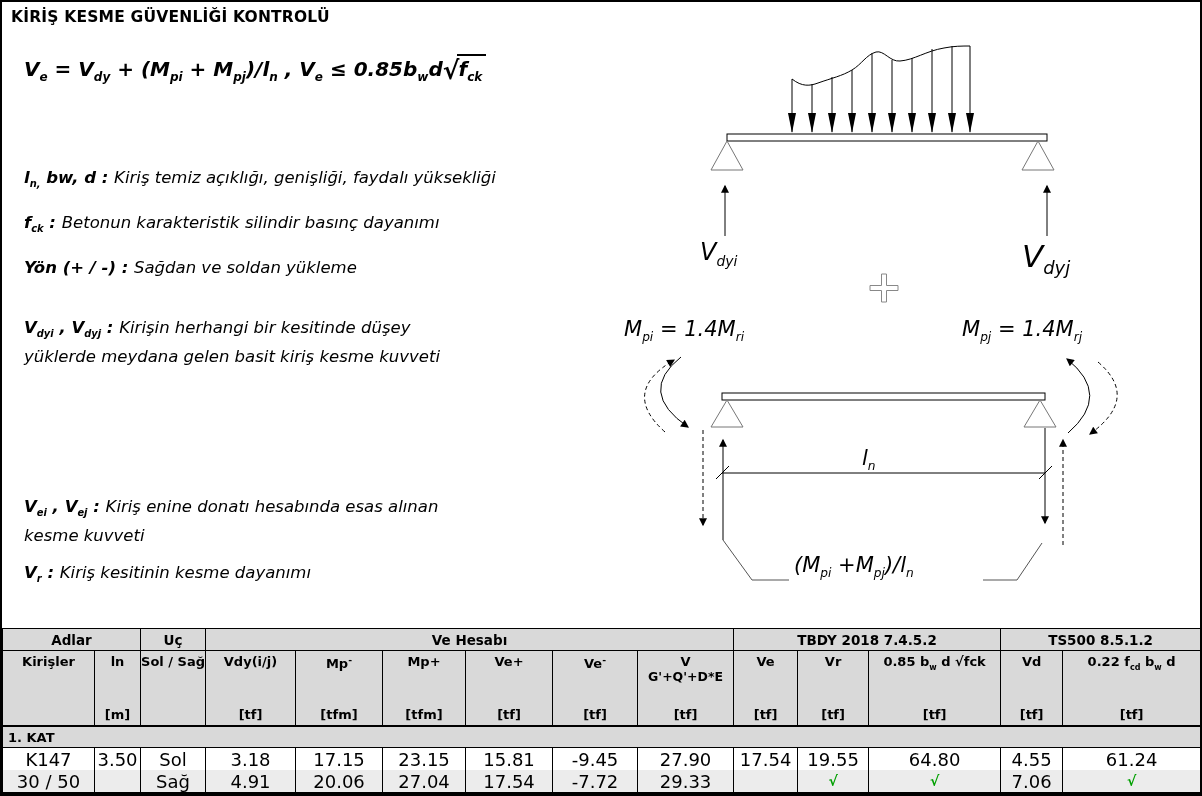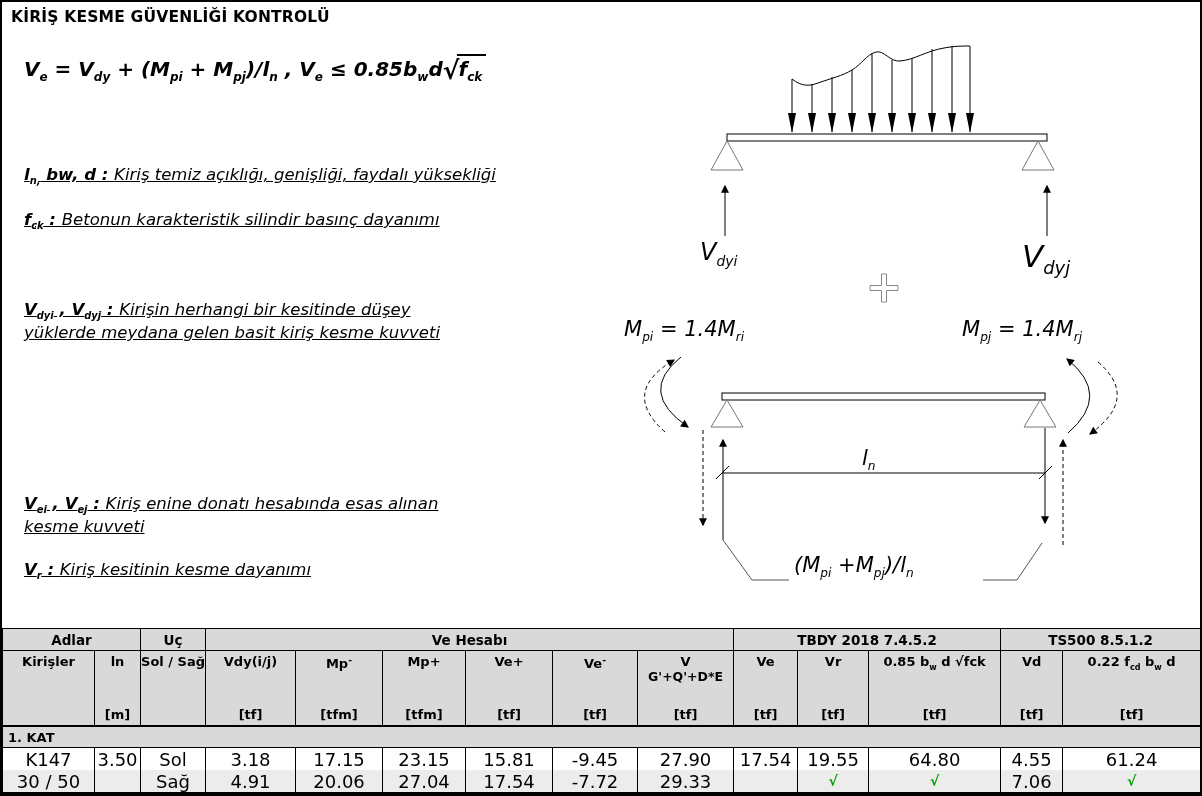--- a/index.html
+++ b/index.html
@@ -8,26 +8,26 @@
         font-family:"DejaVu Sans","Liberation Sans",sans-serif;color:#000;}
   
   .abs{position:absolute;}
   #title{left:9px;top:6px;font-size:15.5px;font-weight:bold;letter-spacing:.2px;}
   .formula{left:22px;font-size:20px;font-weight:bold;font-style:italic;white-space:nowrap;}
   #formula1{top:52px;}
   #formula2{top:97px;}
   .formula sub,.def .lead sub{font-size:60%;}
   .rad{font-size:25px;vertical-align:-3px;}
   .sqrtbar{display:inline-block;border-top:2.5px solid #000;padding:1px 4px 0 1px;margin-left:-2px;}
-  .def{left:22px;font-size:16.5px;font-style:italic;line-height:17px;text-decoration:underline;}
+  .def{left:22px;font-size:16.5px;font-style:italic;line-height:23px;}
   .def .lead{font-weight:bold;}
   #def0{top:164px;width:585px;}
   #def1{top:209px;width:585px;}
   #def2{top:254px;width:585px;}
-  #def3{top:299px;width:452px;}
+  #def3{top:314px;width:452px;}
   #def4{top:385px;width:458px;}
   #def5{top:493px;width:472px;}
   #def6{top:559px;width:585px;}
   
   .dlabel{font-style:italic;white-space:nowrap;}
   .dlabel sub{font-size:58%;}
   #lbl-vdyi{left:698px;top:236px;font-size:24px;}
   #lbl-vdyj{left:1020px;top:236px;font-size:31px;}
   #lbl-mpi{left:622px;top:315px;font-size:21px;}
   #lbl-mpj{left:960px;top:315px;font-size:21px;}
@@ -63,20 +63,21 @@
 <div id="page">
 
   <div id="title" class="abs">KİRİŞ KESME GÜVENLİĞİ KONTROLÜ</div>
 
   <div id="formula1" class="abs formula">
     <span>V<sub>e</sub> = V<sub>dy</sub> + (M<sub>pi</sub> + M<sub>pj</sub>)/l<sub>n</sub>  ,  V<sub>e</sub> ≤ 0.85b<sub>w</sub>d</span><span class="rad">√</span><span class="sqrtbar"><span>f<sub>ck</sub></span></span>
   </div>
 
   <div id="def0" class="abs def"><span class="lead">l<sub>n,</sub> bw, d  :  </span><span>Kiriş temiz açıklığı, genişliği, faydalı yüksekliği</span></div>
   <div id="def1" class="abs def"><span class="lead">f<sub>ck</sub> :  </span><span>Betonun karakteristik silindir basınç dayanımı</span></div>
+  <div id="def2" class="abs def"><span class="lead">Yön (+ / -) :  </span><span>Sağdan ve soldan yükleme</span></div>
   <div id="def3" class="abs def"><span class="lead">V<sub>dyi</sub> ,  V<sub>dyj</sub>  :  </span><span>Kirişin herhangi bir kesitinde düşey yüklerde meydana gelen basit kiriş kesme kuvveti</span></div>
   <div id="def5" class="abs def"><span class="lead">V<sub>ei</sub> , V<sub>ej</sub>  :  </span><span>Kiriş enine donatı  hesabında esas alınan kesme kuvveti</span></div>
   <div id="def6" class="abs def"><span class="lead">V<sub>r</sub> :  </span><span>Kiriş kesitinin kesme dayanımı</span></div>
 
   <svg id="beam-svg" class="abs" width="602" height="598" viewBox="600 30 602 598" fill="none" stroke="#000" stroke-width="1">
     <defs>
       <marker id="mArr" viewBox="0 0 10 10" refX="8.5" refY="5" markerWidth="11" markerHeight="8" orient="auto-start-reverse">
         <path d="M0,0 L10,5 L0,10 z" fill="#000" stroke="none"></path>
       </marker>
       <marker id="mLoad" viewBox="0 0 20 8" refX="19" refY="4" markerWidth="20" markerHeight="8" orient="auto">

